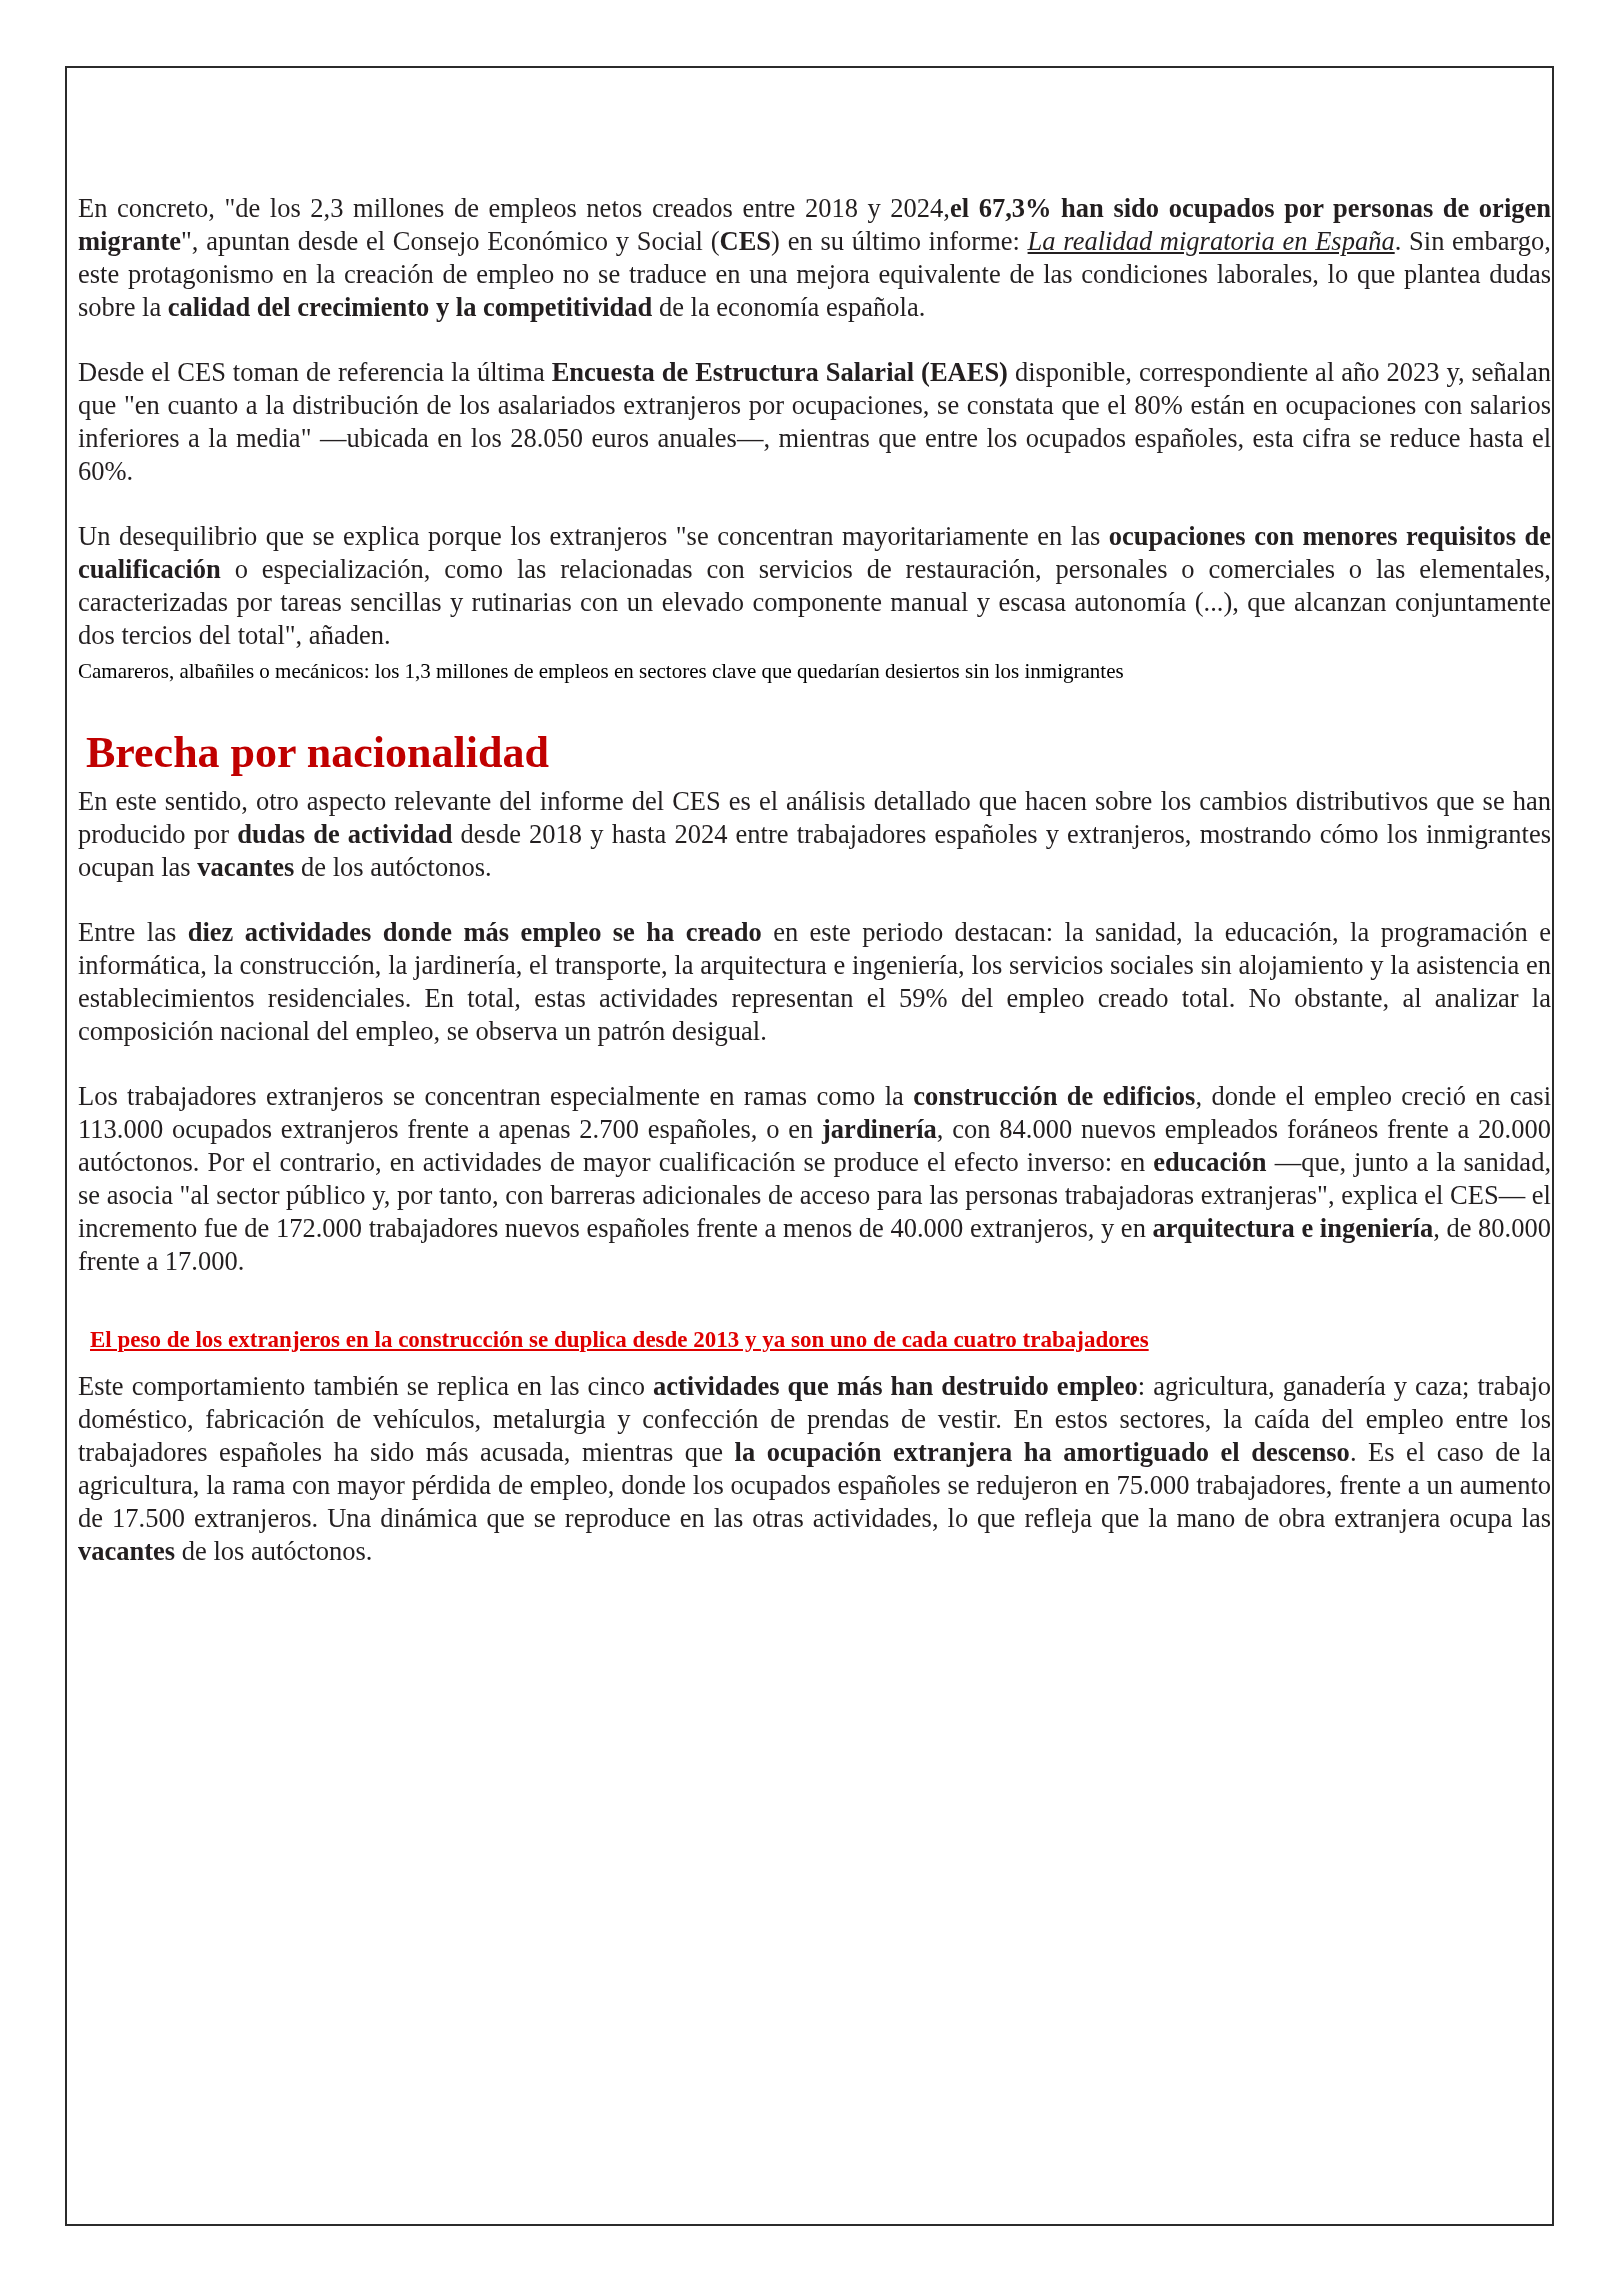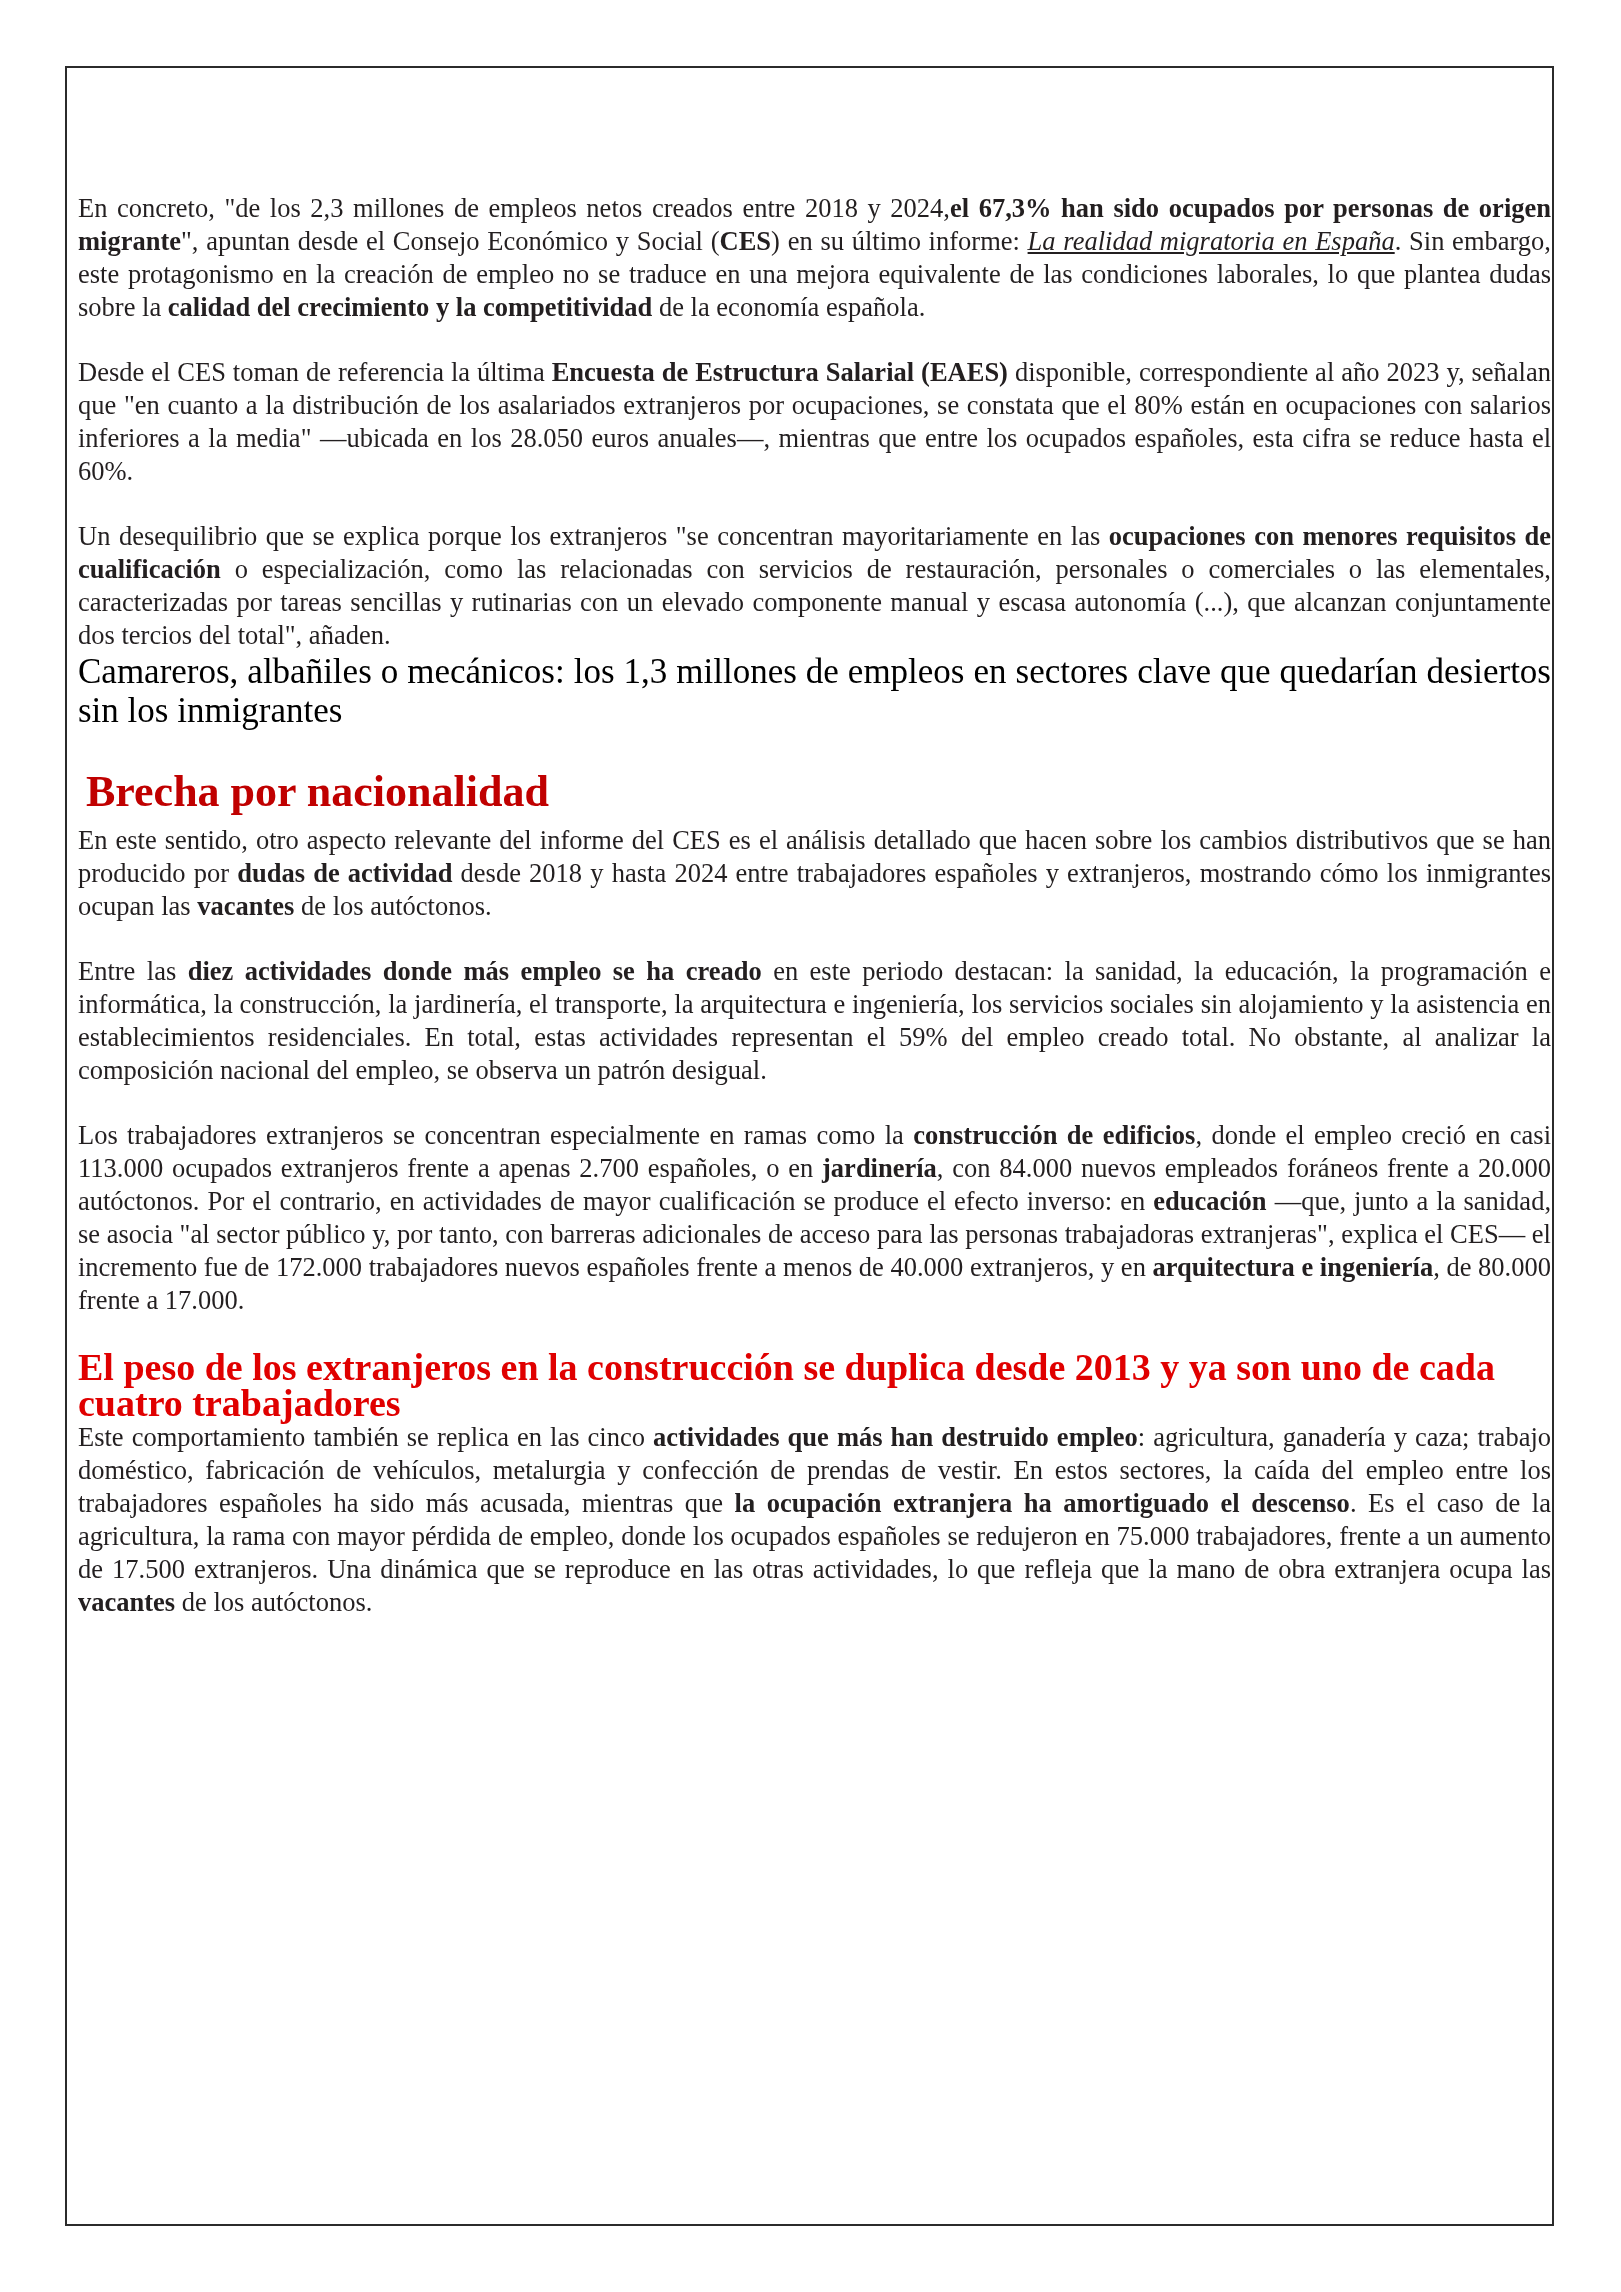--- a/index.html
+++ b/index.html
@@ -18,37 +18,38 @@
     font-family: "Liberation Serif", "DejaVu Serif", serif;
     color: #231f20;
     font-size: 26.5px;
     line-height: 33px;
   }
   p { margin: 0; text-align: justify; }
   .gap { height: 32px; }
   b { font-weight: bold; }
   .link { font-style: italic; text-decoration: underline; }
   .subhead-plain {
-    font-size: 35px;
+    font-size: 21px;
     line-height: 39px;
     text-align: justify;
     color: #000;
     margin: 0;
   }
   .heading-1 {
     font-size: 44px;
     line-height: 49px;
     font-weight: bold;
     margin: 8px;
   }
   .heading-2 {
-    font-size: 38px;
+    font-size: 23px;
     line-height: 36px;
     font-weight: bold;
-    margin: 0;
+    margin: 12px;
+    text-decoration: underline;
   }
 </style>
 </head>
 <body>
 
 <div class="page-frame"></div>
 
 <div class="content">
 
   <p><span>En concreto, "de los 2,3 millones de empleos netos creados entre 2018 y 2024,</span><b>el 67,3% han sido ocupados por personas de origen migrante</b><span>", apuntan desde el Consejo Económico y Social (</span><b>CES</b><span>) en su último informe: </span><span class="link">La realidad migratoria en España</span><span>. Sin embargo, este protagonismo en la creación de empleo no se traduce en una mejora equivalente de las condiciones laborales, lo que plantea dudas sobre la </span><b>calidad del crecimiento y la competitividad</b><span> de la economía española.</span></p>

